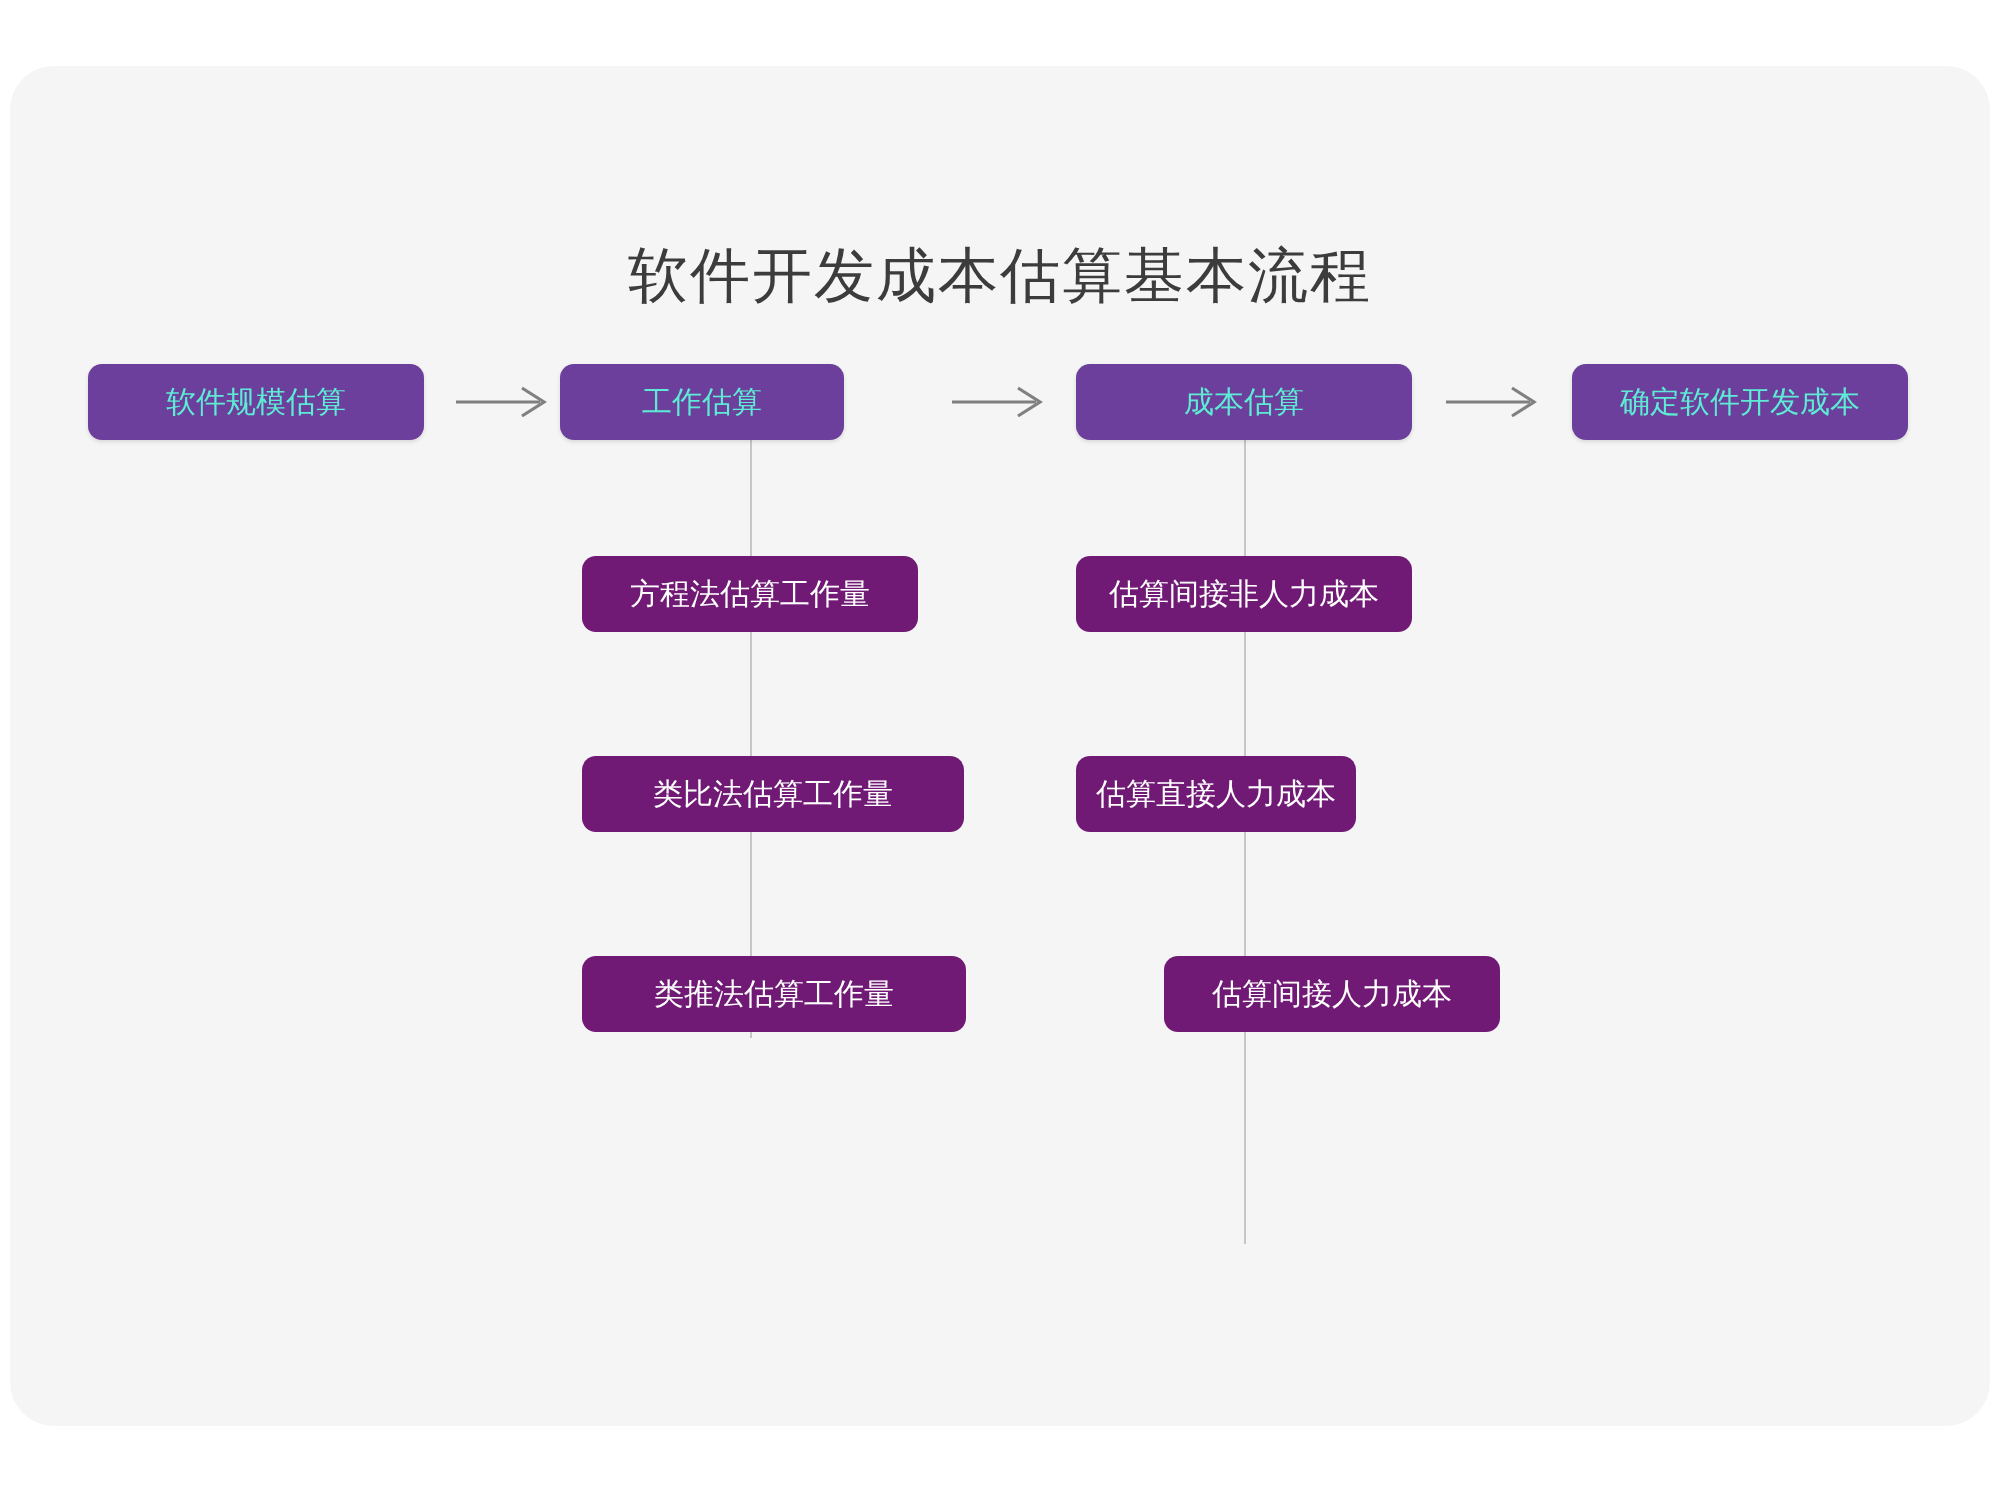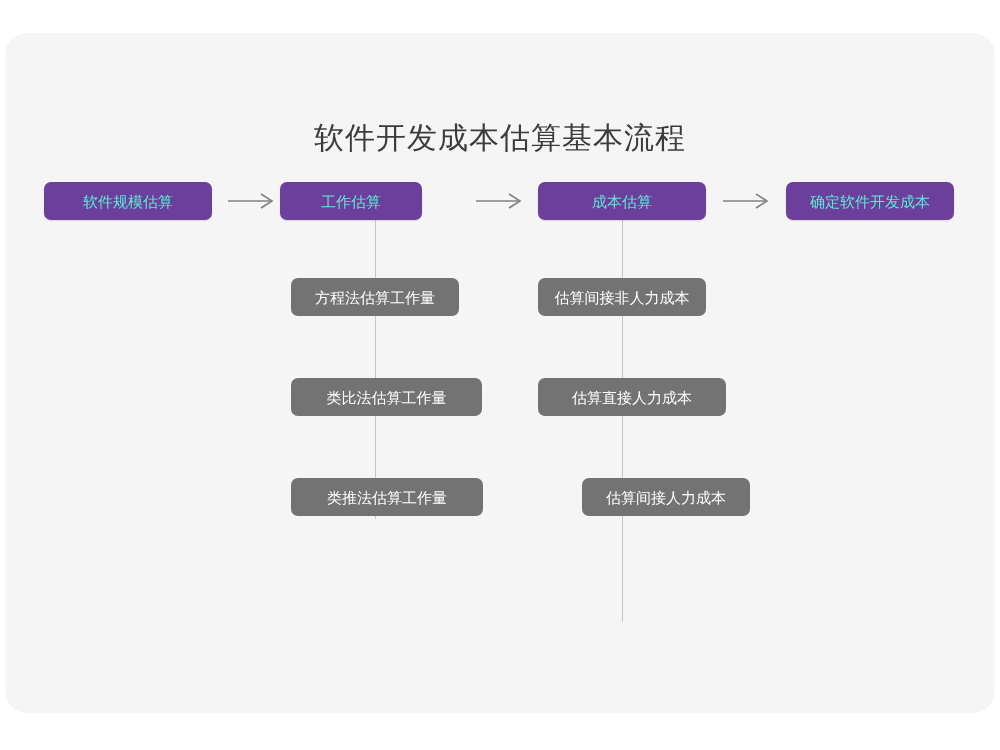--- a/index.html
+++ b/index.html
@@ -70,21 +70,21 @@
 
   .node.primary {
     background: #6b3f9b;
     color: #5eead4;
     font-size: 15px;
     height: 38px;
     box-shadow: 0 1px 2px rgba(0,0,0,0.12);
   }
 
   .node.secondary {
-    background: #737373;
+    background: #701a75;
     color: #ffffff;
     font-size: 15px;
     height: 38px;
     align-items: center;
   }
 
   .node-label {
     display: block;
     line-height: 1;
   }
@@ -142,21 +142,21 @@
   </div>
 
   <div class="node secondary" style="left:291px; top:478px; width:192px;">
     <span class="node-label">类推法估算工作量</span>
   </div>
 
   <div class="node secondary" style="left:538px; top:278px; width:168px;">
     <span class="node-label">估算间接非人力成本</span>
   </div>
 
-  <div class="node secondary" style="left:538px; top:378px; width:188px;">
+  <div class="node secondary" style="left:538px; top:378px; width:140px;">
     <span class="node-label">估算直接人力成本</span>
   </div>
 
   <div class="node secondary" style="left:538px; top:478px; width:168px;margin-left:44px;">
     <span class="node-label">估算间接人力成本</span>
   </div>
 
 
 </div>
 

